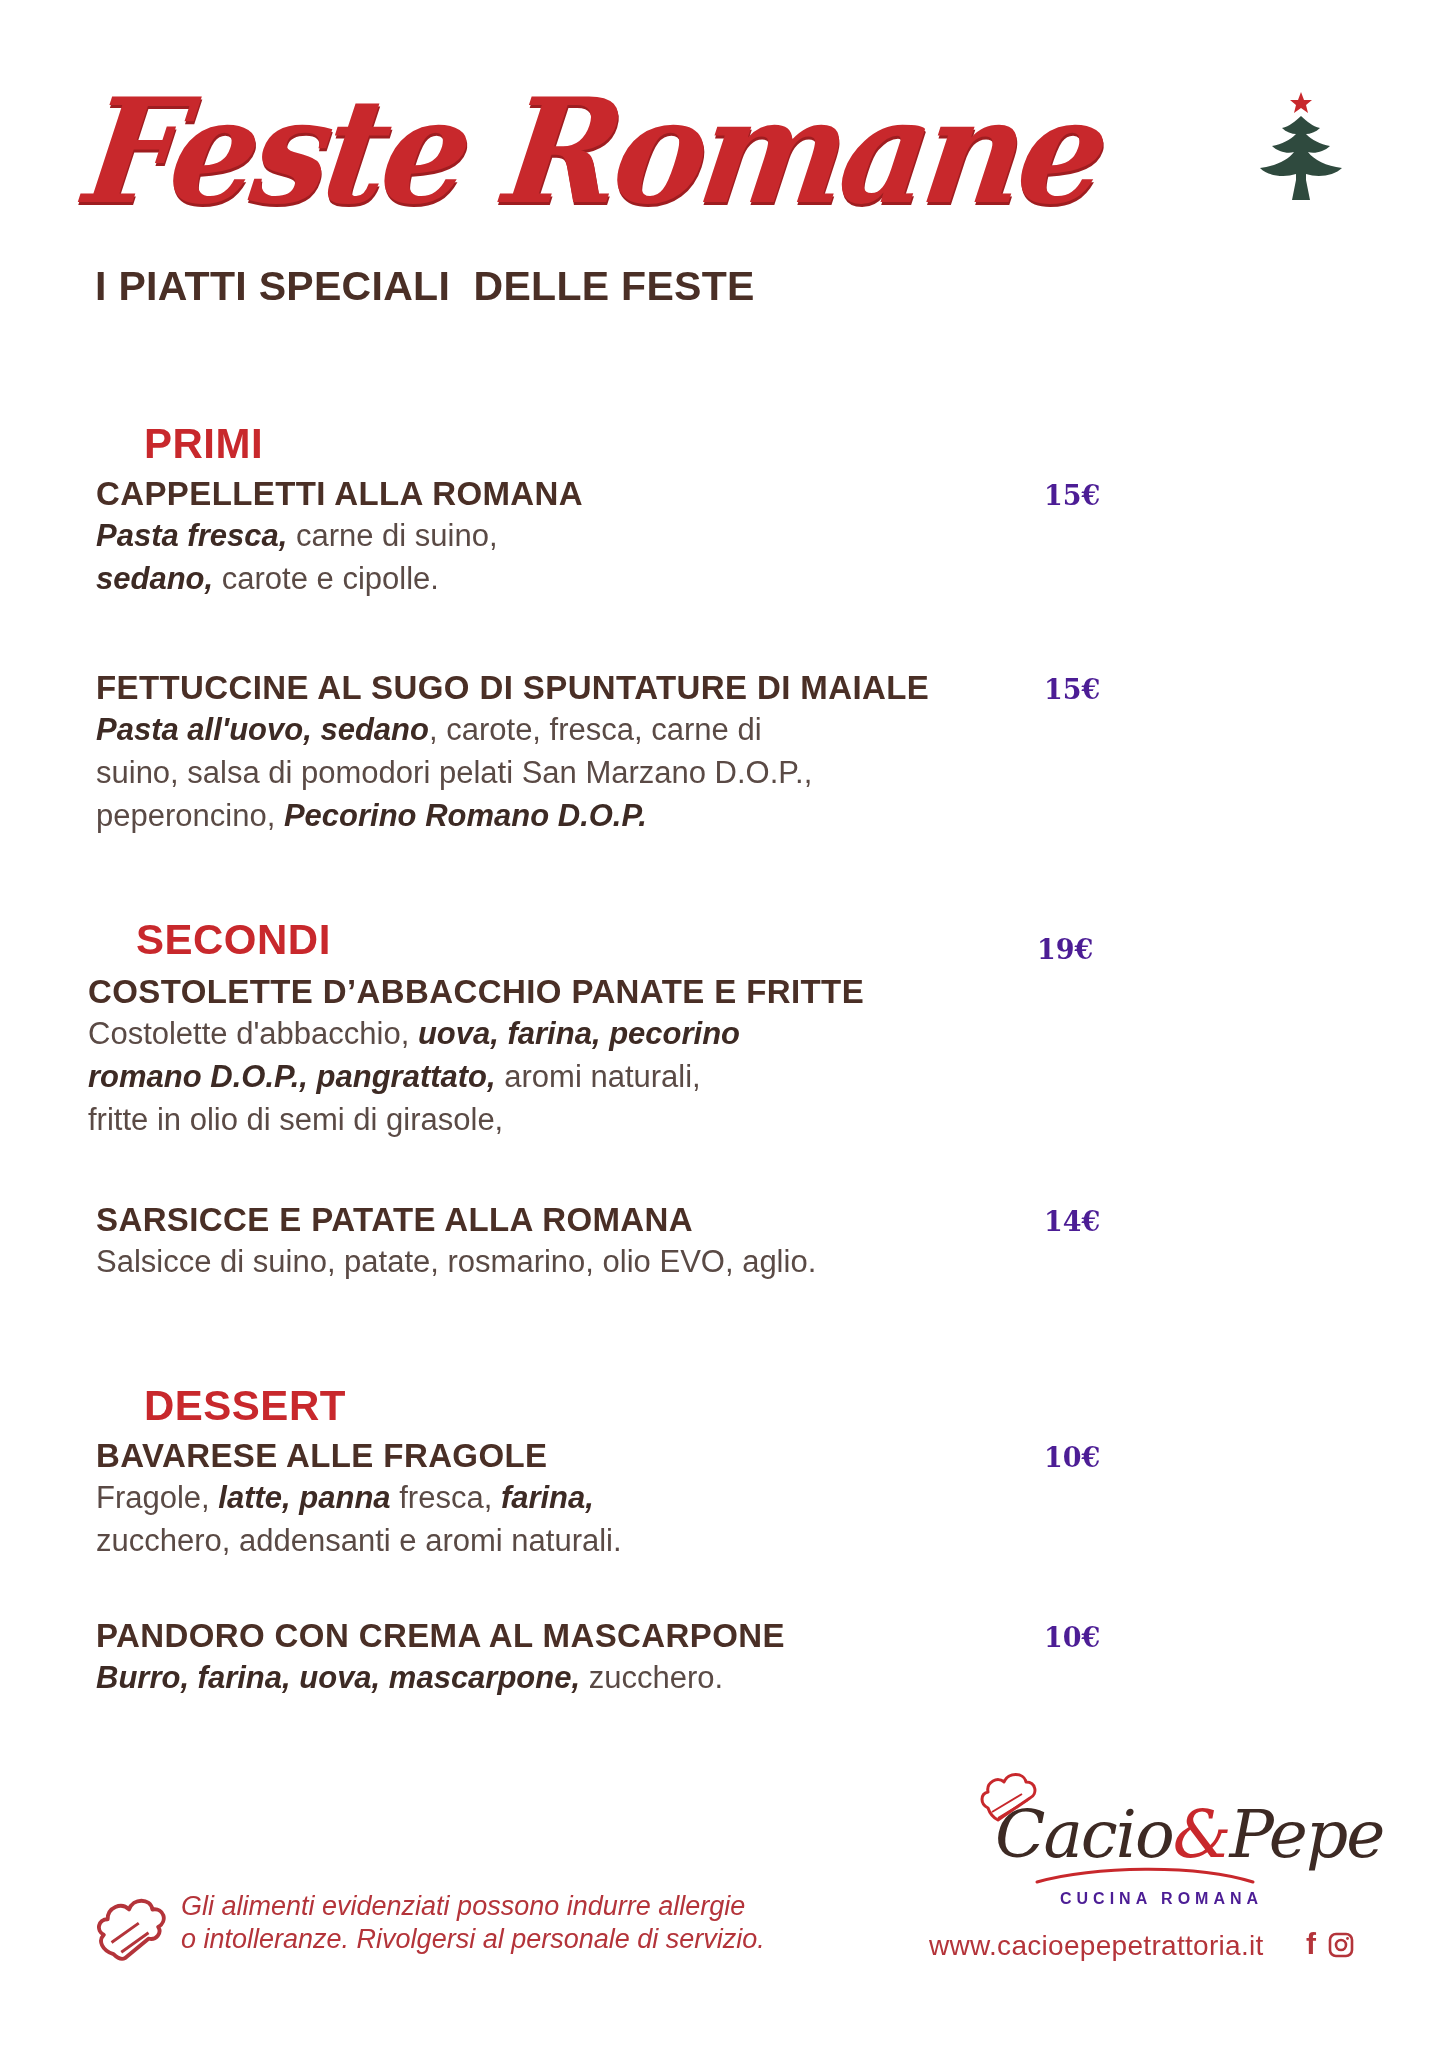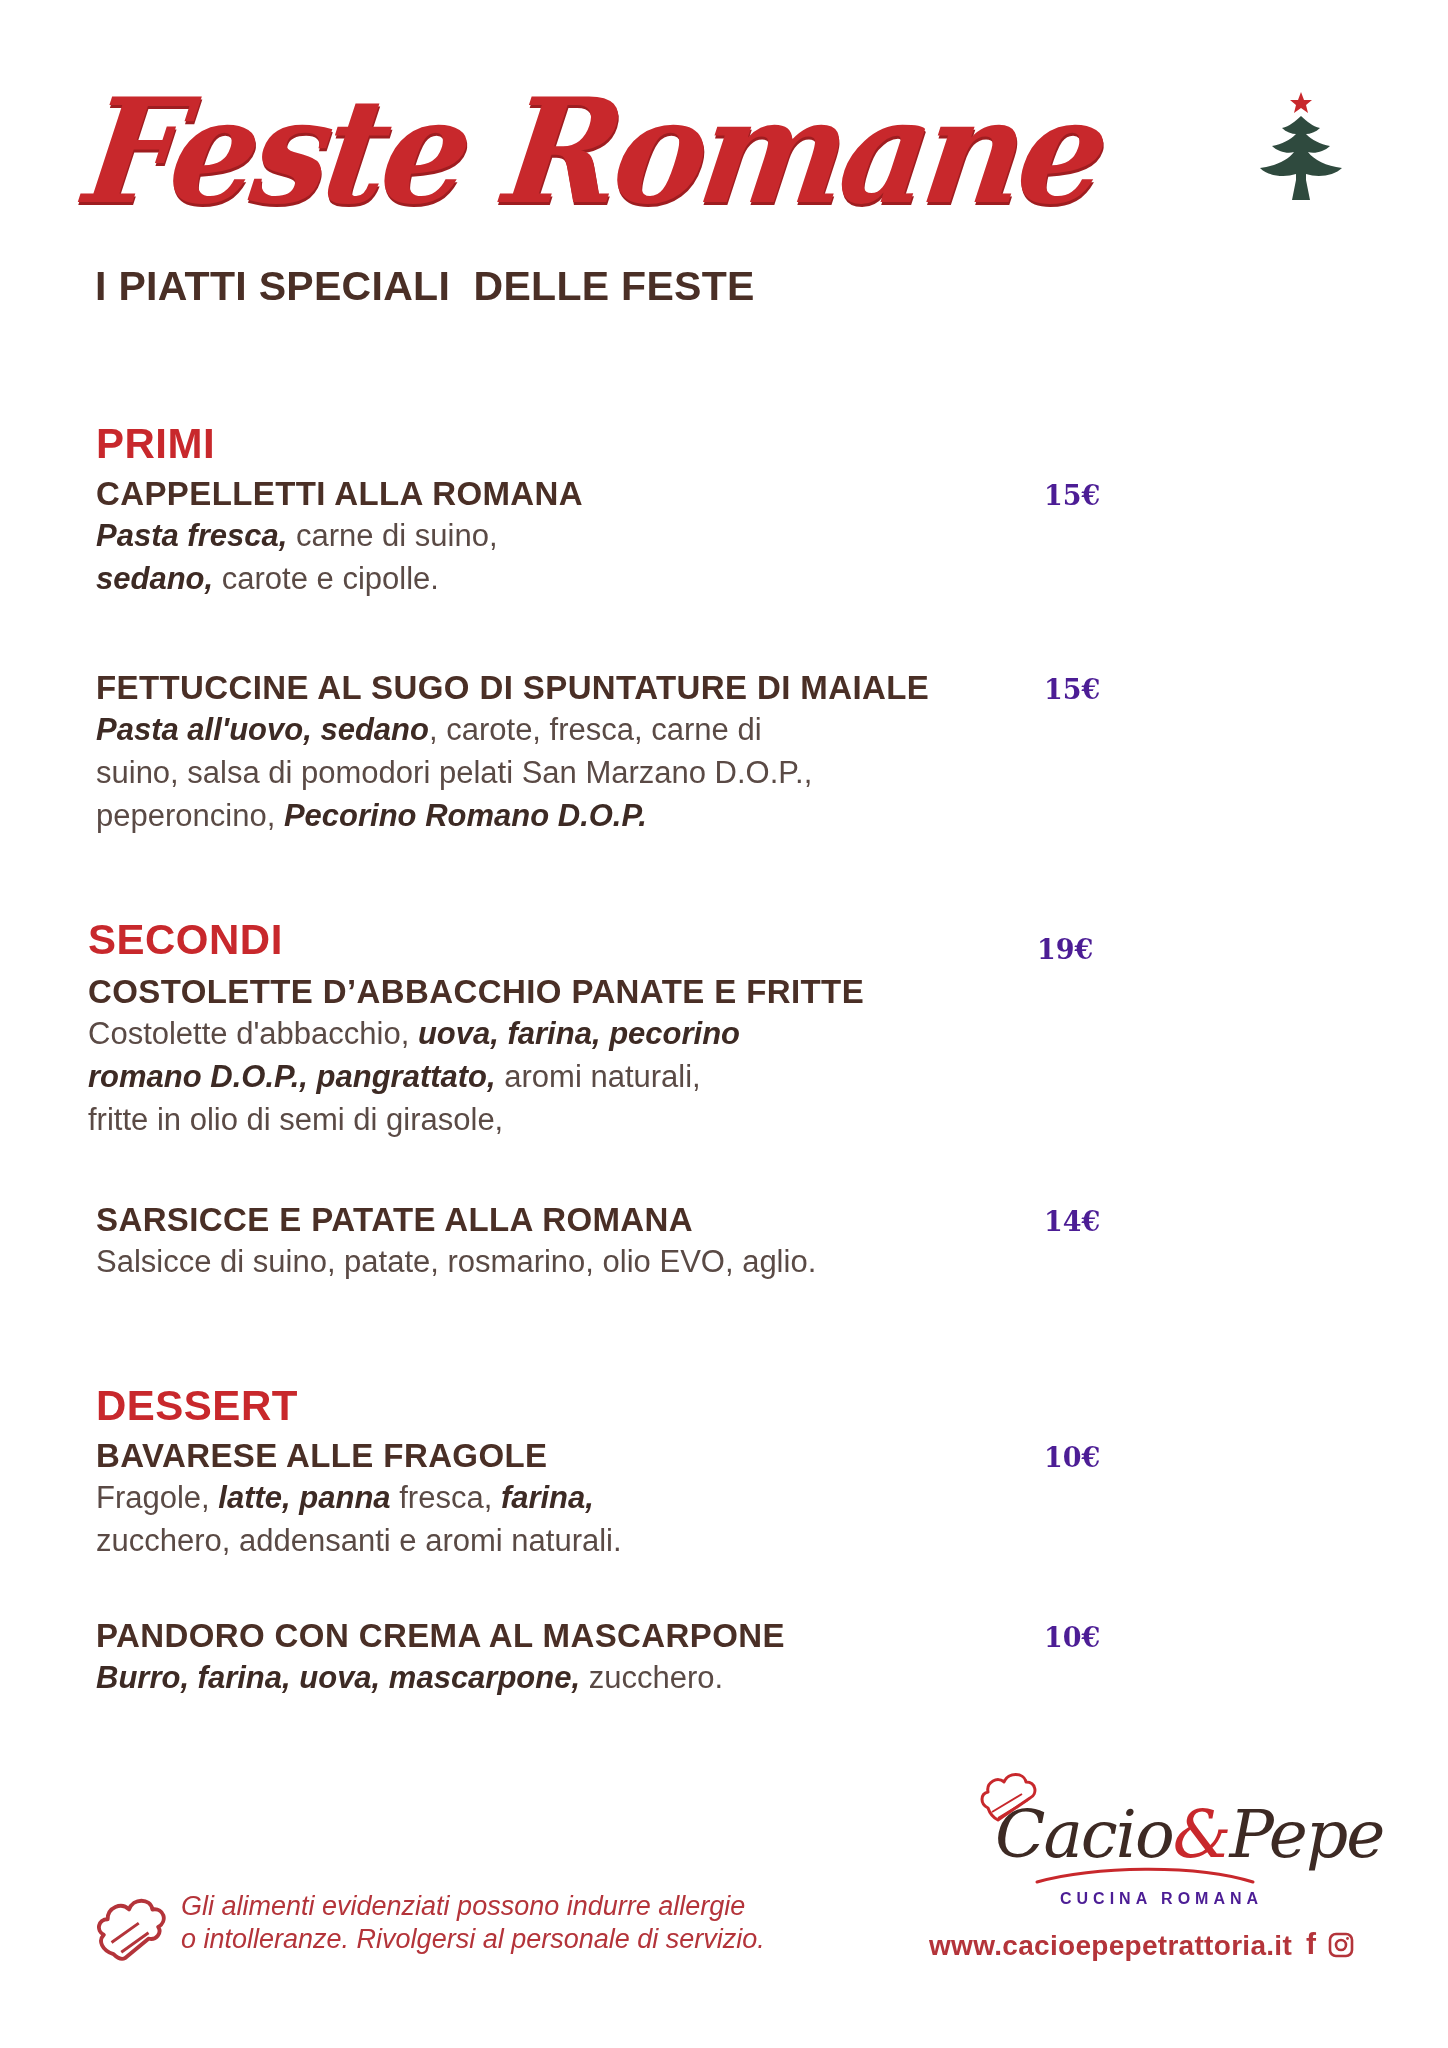--- a/index.html
+++ b/index.html
@@ -54,20 +54,21 @@
     }
 
     
     .section-heading {
       font-family: "Liberation Sans", sans-serif;
       font-weight: bold;
       font-size: 42px;
       line-height: 48px;
       color: #c8282c;
       letter-spacing: 0.5px;
+      margin-left: 48px;
     }
     .dish-name {
       font-family: "Liberation Sans", sans-serif;
       font-weight: bold;
       font-size: 33px;
       line-height: 40px;
       color: #4a2f26;
       letter-spacing: 0.4px;
       white-space: nowrap;
     }
@@ -141,21 +142,21 @@
       font-weight: bold;
       font-size: 16px;
       letter-spacing: 5px;
       color: #4c1d95;
       white-space: nowrap;
     }
     .website {
       left: 929px;
       top: 1929px;
       font-family: "Liberation Sans", sans-serif;
-      font-weight: bold;
+      font-weight: normal;
       font-size: 28px;
       line-height: 34px;
       color: #b4343a;
       white-space: nowrap;
       letter-spacing: 0.3px;
     }
     .social-fb {
       left: 1306px;
       top: 1926px;
       font-family: "Liberation Sans", sans-serif;

